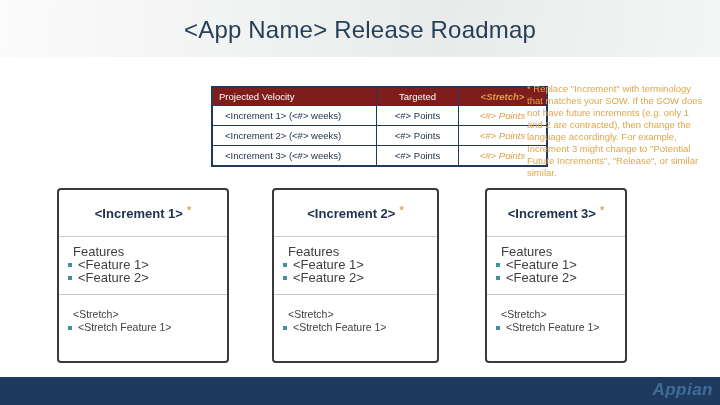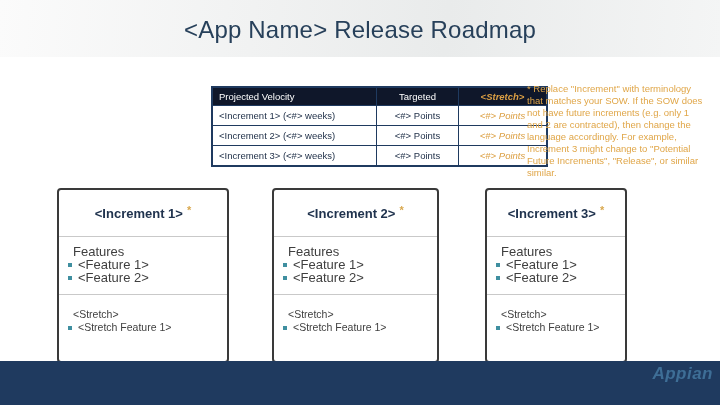--- a/index.html
+++ b/index.html
@@ -20,22 +20,22 @@
   
   .vel-table{
     position:absolute;left:211px;top:86px;border-collapse:collapse;
     table-layout:fixed;width:295px;
   }
   .vel-table th,.vel-table td{
     border:1.5px solid #1f3a5f;font-weight:normal;
     font-size:9.5px;color:#22324a;overflow:hidden;white-space:nowrap;
   }
   .vel-table{border:2px solid #1f3a5f;}
-  .vel-table th{background:#0f172a;color:#ffffff;height:15px;padding:1px 6px;text-align:center;}
-  .vel-table td{height:17px;padding:1px 6px;background:#ffffff;text-align:center;}
+  .vel-table th{background:#7f1d1d;color:#ffffff;height:15px;padding:1px 6px;text-align:center;}
+  .vel-table td{height:17px;padding:1px 12px;background:#ffffff;text-align:center;}
   .vel-table .col-velocity{width:151px;text-align:left;}
   .vel-table .col-targeted{width:69px;margin-top:22px;}
   .vel-table .col-stretch{width:75px;}
   .vel-table th.col-stretch{color:#dca045;font-style:italic;font-weight:bold;}
   .vel-table td.col-stretch{color:#dca045;font-style:italic;}
   
   .note{
     position:absolute;left:527px;top:83px;width:192px;
     font-size:9.5px;line-height:12px;color:#e0a648;
   }
@@ -60,21 +60,21 @@
   .box-stretch{
     padding:13px 6px 0 14px;font-size:10.5px;line-height:13px;color:#3f3f3f;
   }
   .bullet-line{display:flex;align-items:center;margin-left:-5px;}
   .bullet-square{
     display:inline-block;width:4px;height:4px;background:#3f8fa0;
     margin-right:6px;flex:0 0 auto;
   }
   
   .footer-bar{
-    position:absolute;left:0;bottom:0;width:720px;height:44px;background:#1f3a5f;
+    position:absolute;left:0;bottom:0;width:720px;height:28px;background:#1f3a5f;
   }
   .footer-logo{
     position:absolute;right:7px;top:3px;
     font-size:17px;font-weight:bold;font-style:italic;
     letter-spacing:.5px;color:#3e6e96;
   }
 </style>
 </head>
 <body>
 

